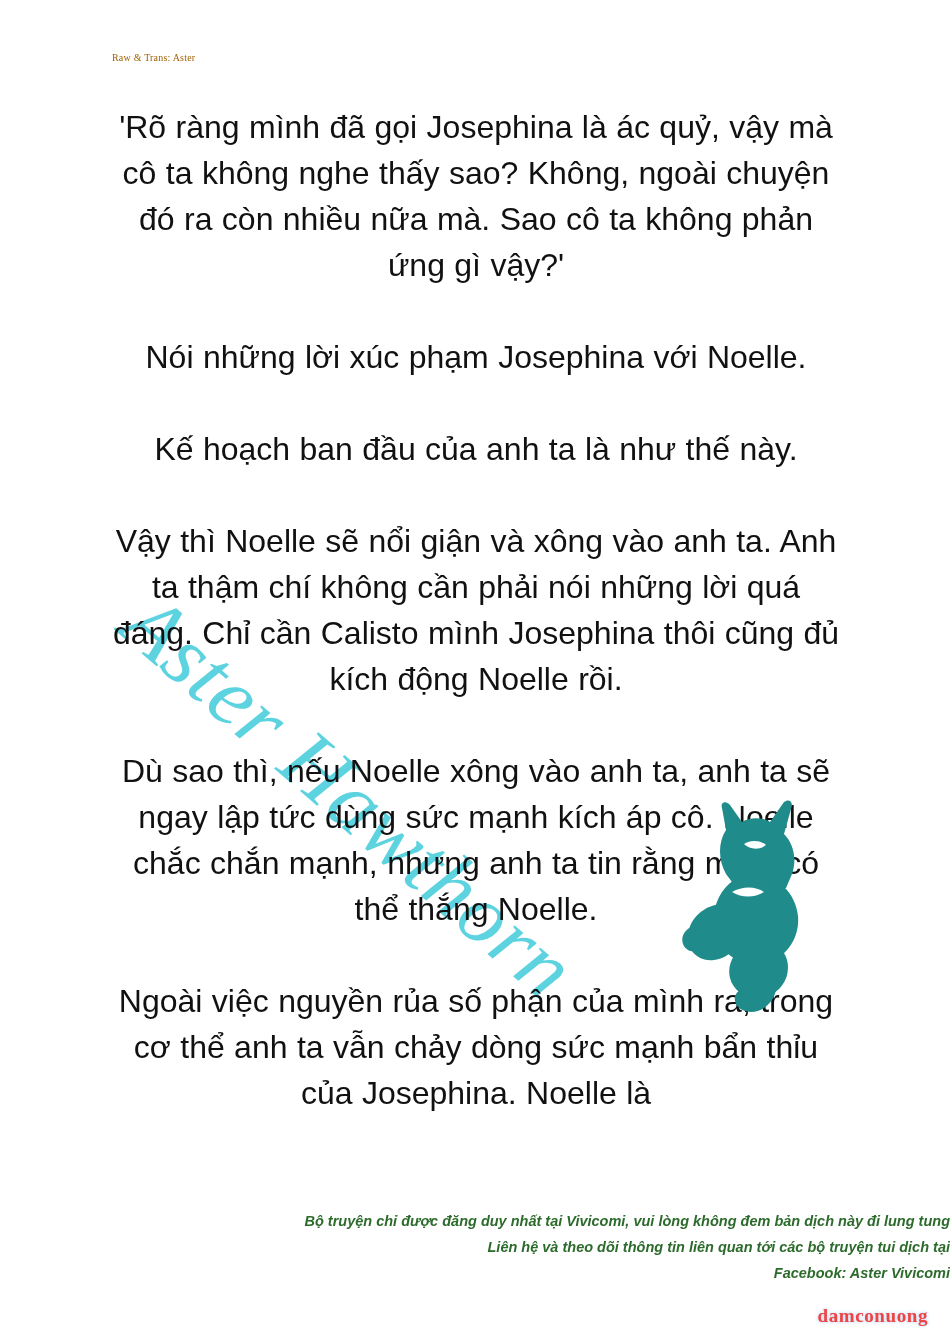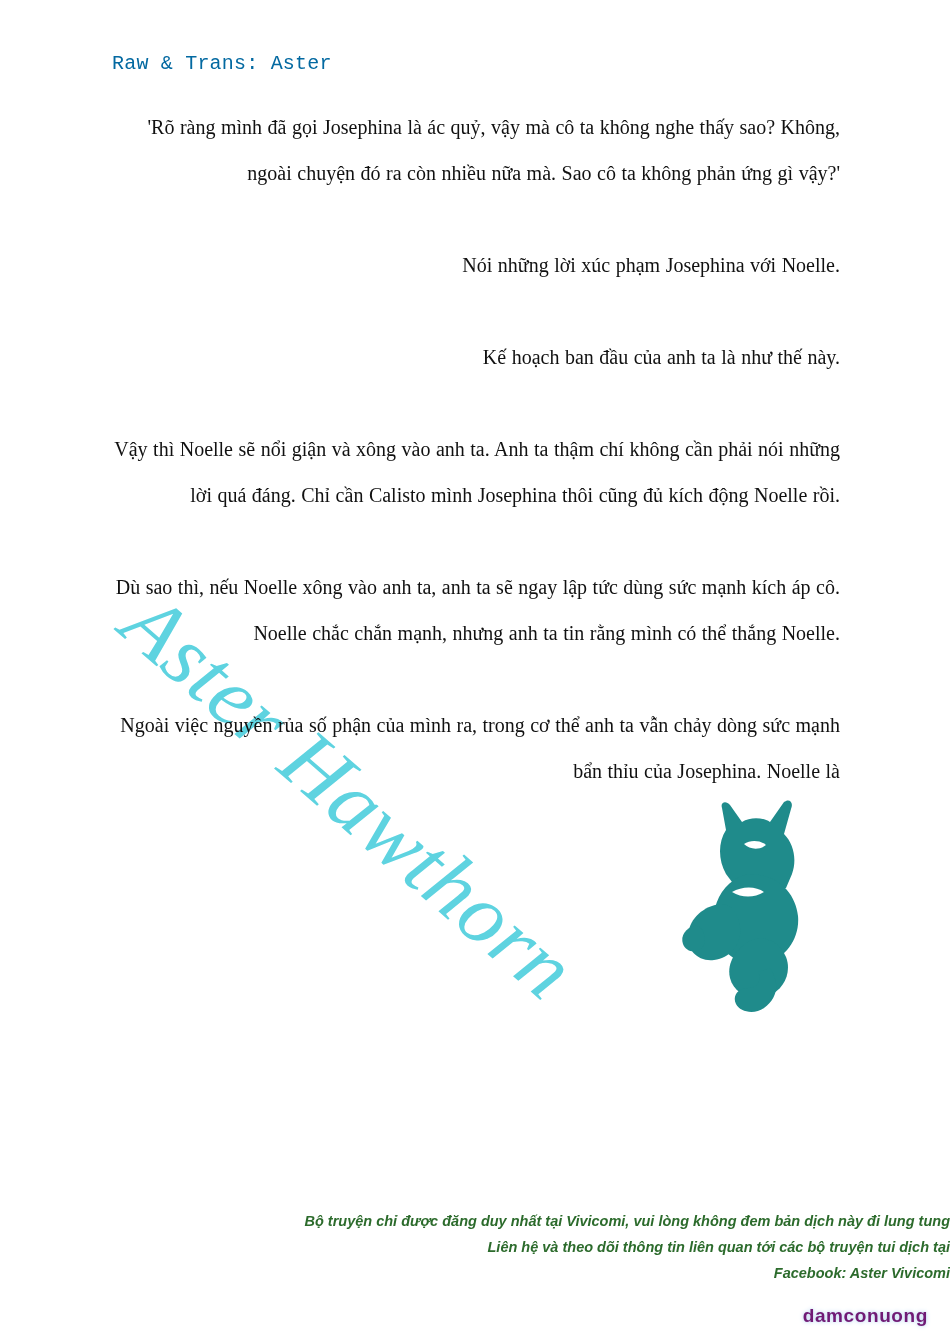--- a/index.html
+++ b/index.html
@@ -21,44 +21,44 @@
     height: 1343px;
     background: #ffffff;
     overflow: hidden;
   }
 
   
   .page-header {
     position: absolute;
     left: 112px;
     top: 52px;
-    font-family: Liberation Mono, monospace;
-    font-size: 20px;
+    font-family: Liberation Serif, serif;
+    font-size: 10px;
     font-weight: 400;
-    color: #0369a1;
+    color: #a16207;
     letter-spacing: 0.2px;
     white-space: nowrap;
   }
 
   
   .content {
     position: absolute;
     left: 112px;
     top: 104px;
     width: 728px;
     z-index: 3;
   }
 
   .para {
-    font-family: Liberation Serif, serif;
-    font-size: 20px;
+    font-family: Liberation Sans, sans-serif;
+    font-size: 32px;
     line-height: 46px;
     color: #111111;
     margin: 0 0 46px 0;
-    text-align: right;
+    text-align: center;
     word-spacing: 0.5px;
   }
   .para:last-child { margin-bottom: 0; }
 
   
   .watermark {
     position: absolute;
     left: 118px;
     top: 330px;
     width: 640px;
@@ -129,24 +129,24 @@
     top: 6px;
     height: 40px;
     width: 160px;
   }
   .brand-logo svg { display: block; }
 
   .site-watermark {
     position: absolute;
     right: 22px;
     top: 14px;
-    font-family: Liberation Sans, sans-serif;
+    font-family: Liberation Serif, serif;
     font-size: 19px;
     font-weight: 600;
-    color: #701a75;
+    color: #ef4444;
     letter-spacing: 0.6px;
     text-shadow:
        0 0 2px #cfe2f6,
        0 0 5px #bcd7f2,
        0 1px 0 #ffffff;
   }
 </style>
 </head>
 <body>
 

